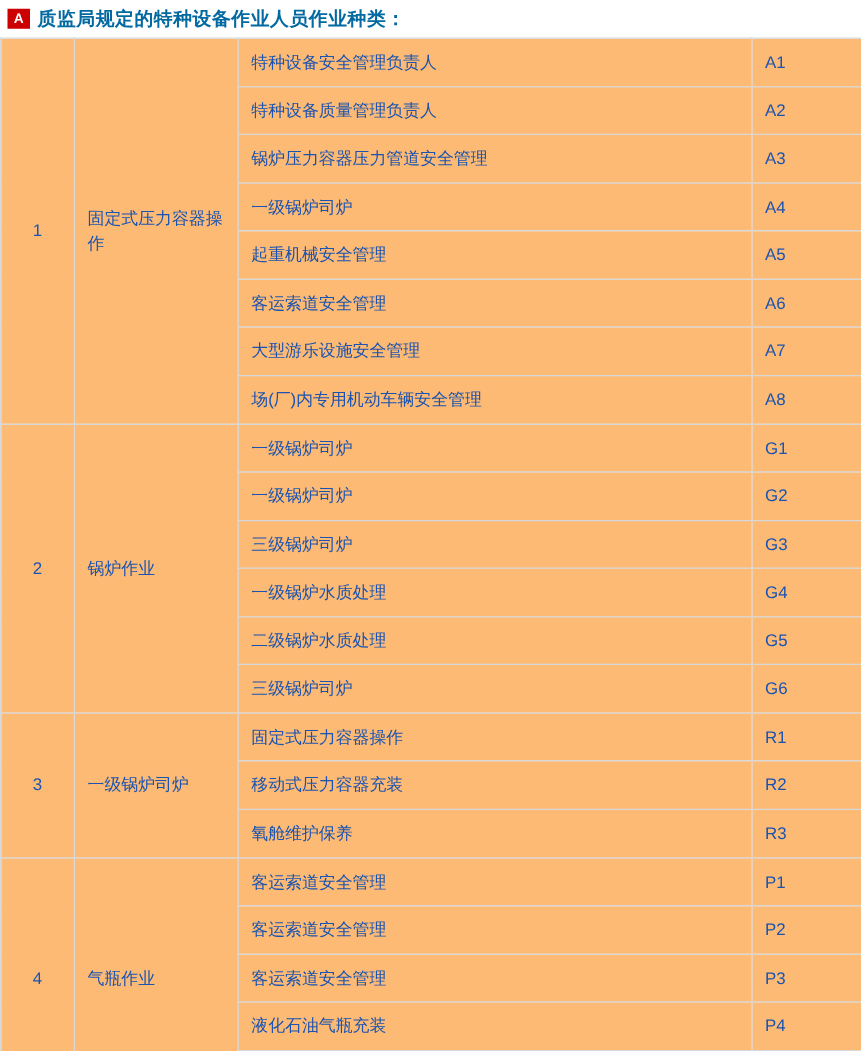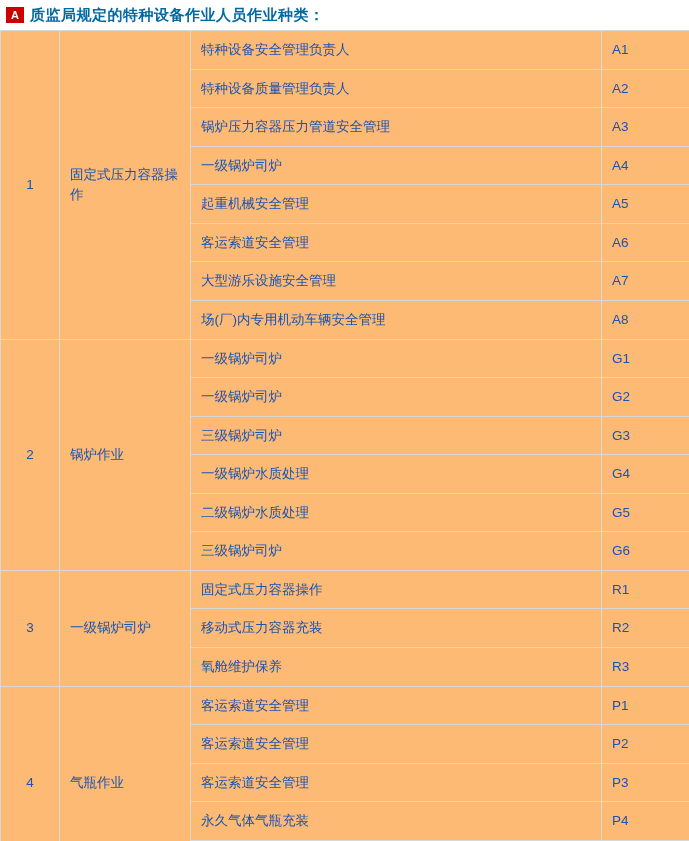--- a/index.html
+++ b/index.html
@@ -174,21 +174,21 @@
         </tr>
         <tr>
           <td class="col-name">客运索道安全管理</td>
           <td class="col-code">P2</td>
         </tr>
         <tr>
           <td class="col-name">客运索道安全管理</td>
           <td class="col-code">P3</td>
         </tr>
         <tr>
-          <td class="col-name">永久气体气瓶充装</td>
+          <td class="col-name">液化石油气瓶充装</td>
           <td class="col-code">P4</td>
         </tr>
         <tr>
           <td class="col-name">车用气瓶充装</td>
           <td class="col-code">P5</td>
         </tr>
       </tbody>
   </table>
 
 </div>

